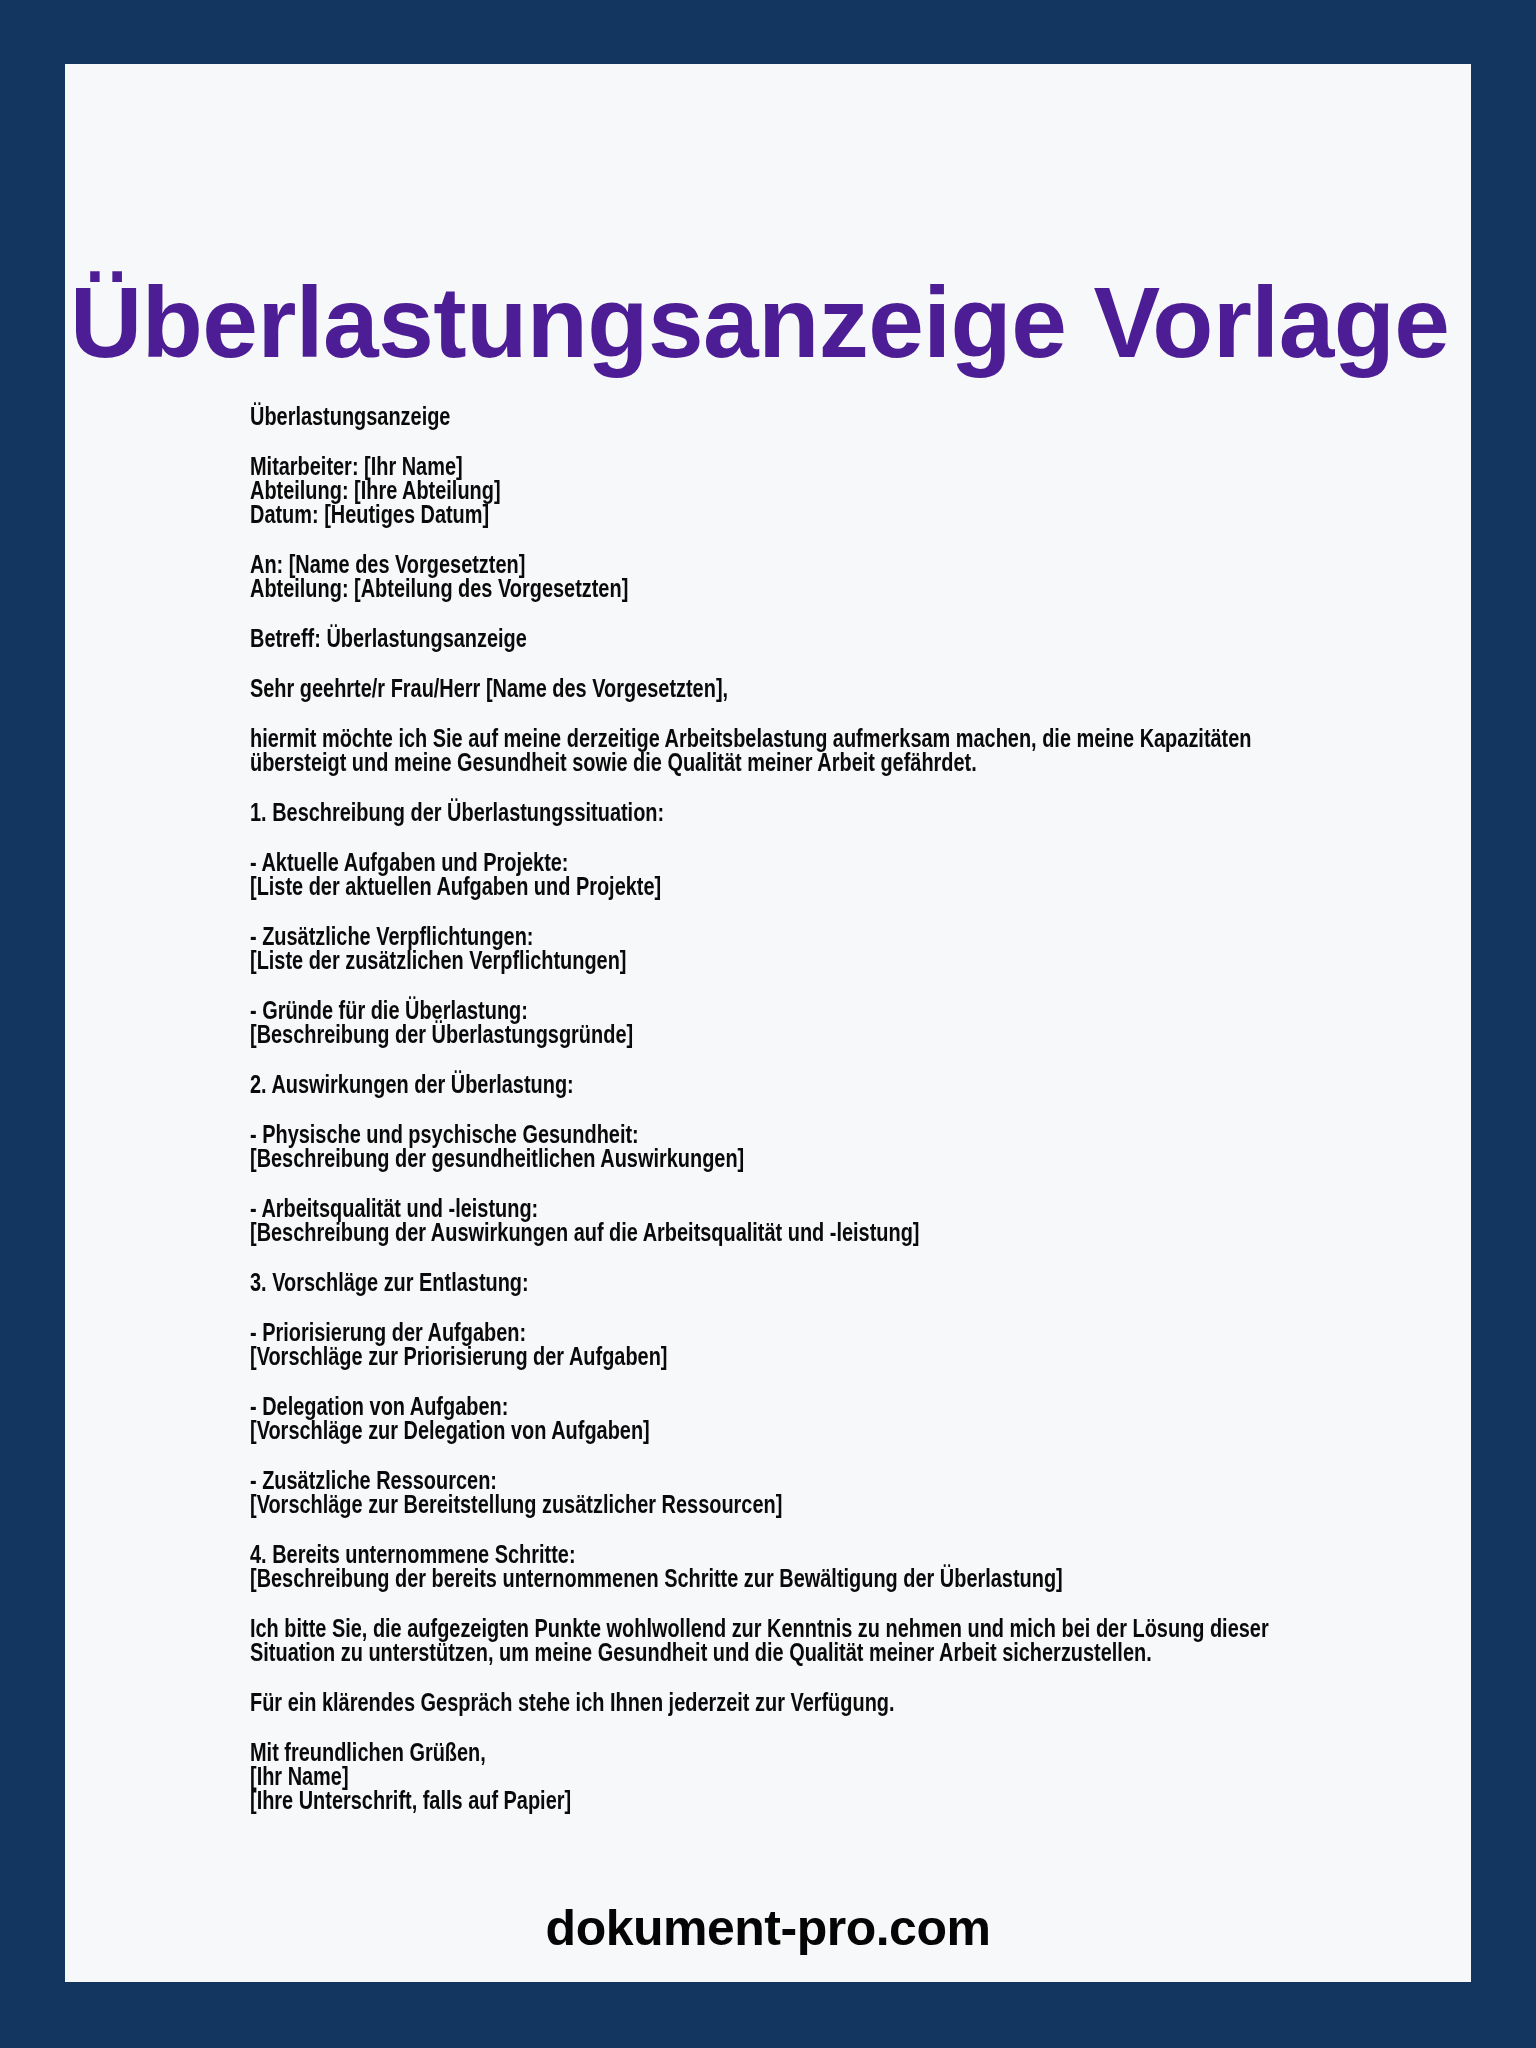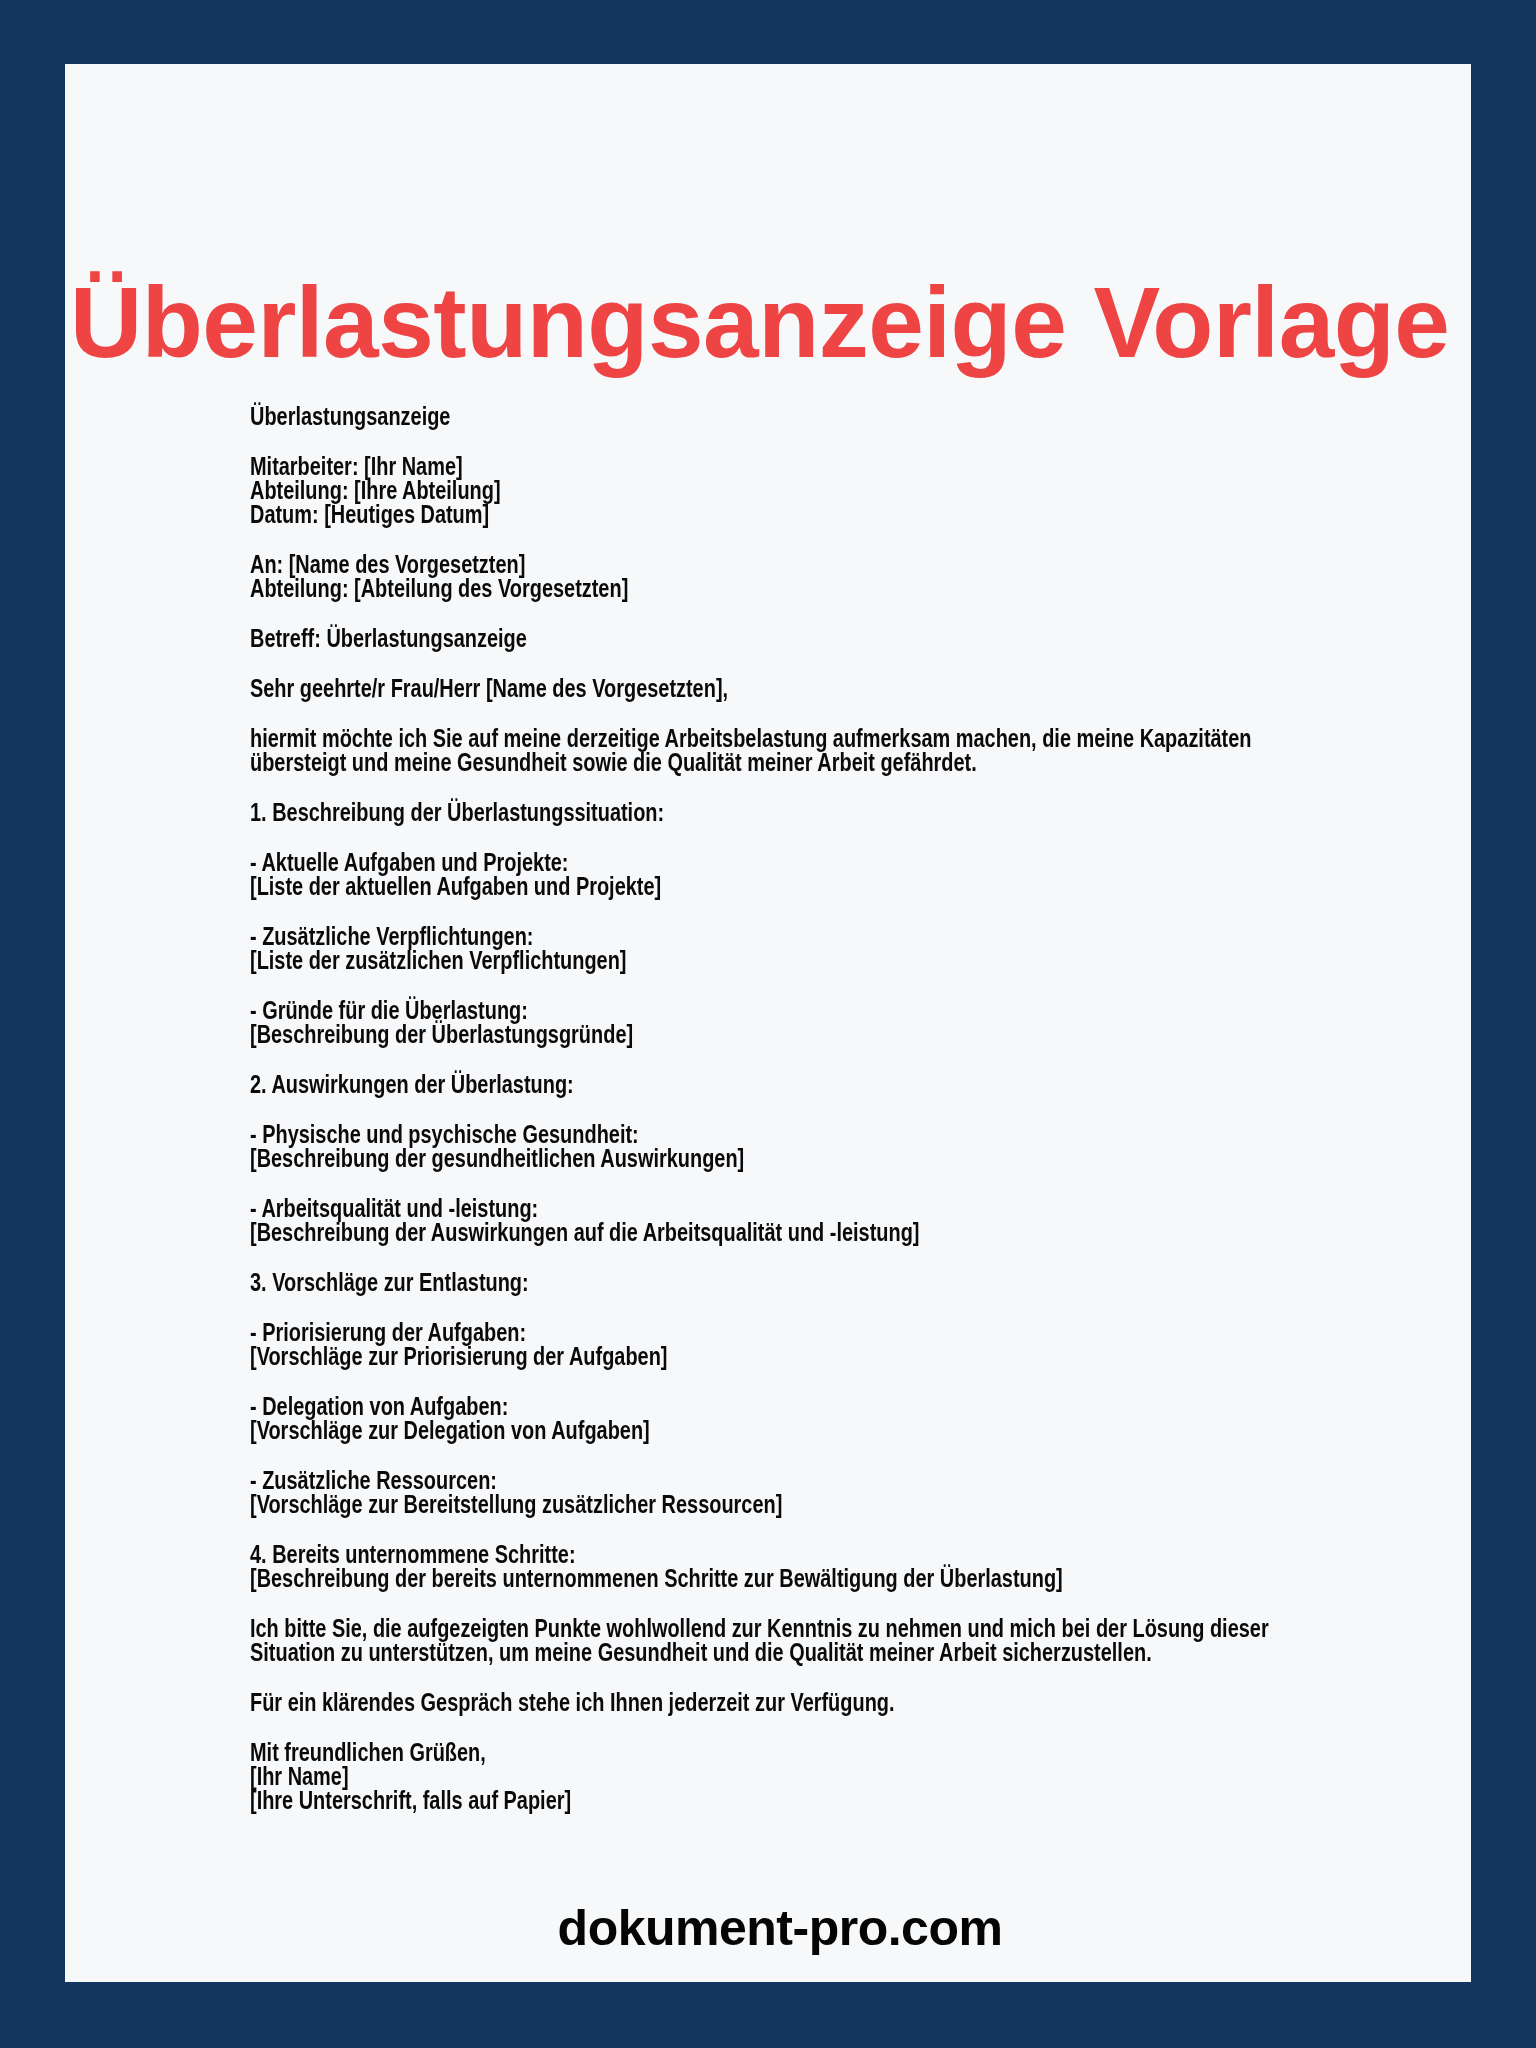--- a/index.html
+++ b/index.html
@@ -29,21 +29,21 @@
     height: 1918px;
     background: var(--paper);
   }
   .doc-title {
     position: absolute;
     left: 5px;
     top: 141px;
     font-size: 100px;
     line-height: 1;
     font-weight: 700;
-    color: #ef4444;
+    color: #4c1d95;
     letter-spacing: -0.5px;
     white-space: nowrap;
   }
   .letter {
     position: absolute;
     left: 185px;
     top: 340px;
     width: 1400px;
     transform: scaleX(0.752);
     transform-origin: 0 0;
@@ -51,21 +51,21 @@
     font-size: 26.5px;
     line-height: 24px;
     color: var(--ink);
   }
   .letter p {
     margin: 0 0 26px 0;
     white-space: pre-line;
   }
   .site-footer {
     position: absolute;
-    left: 12px;
+    left: 0;
     top: 1839px;
     width: 1406px;
     text-align: center;
     font-weight: 700;
     font-size: 50px;
     line-height: 1;
     color: #050505;
     letter-spacing: -0.5px;
   }
 </style>

